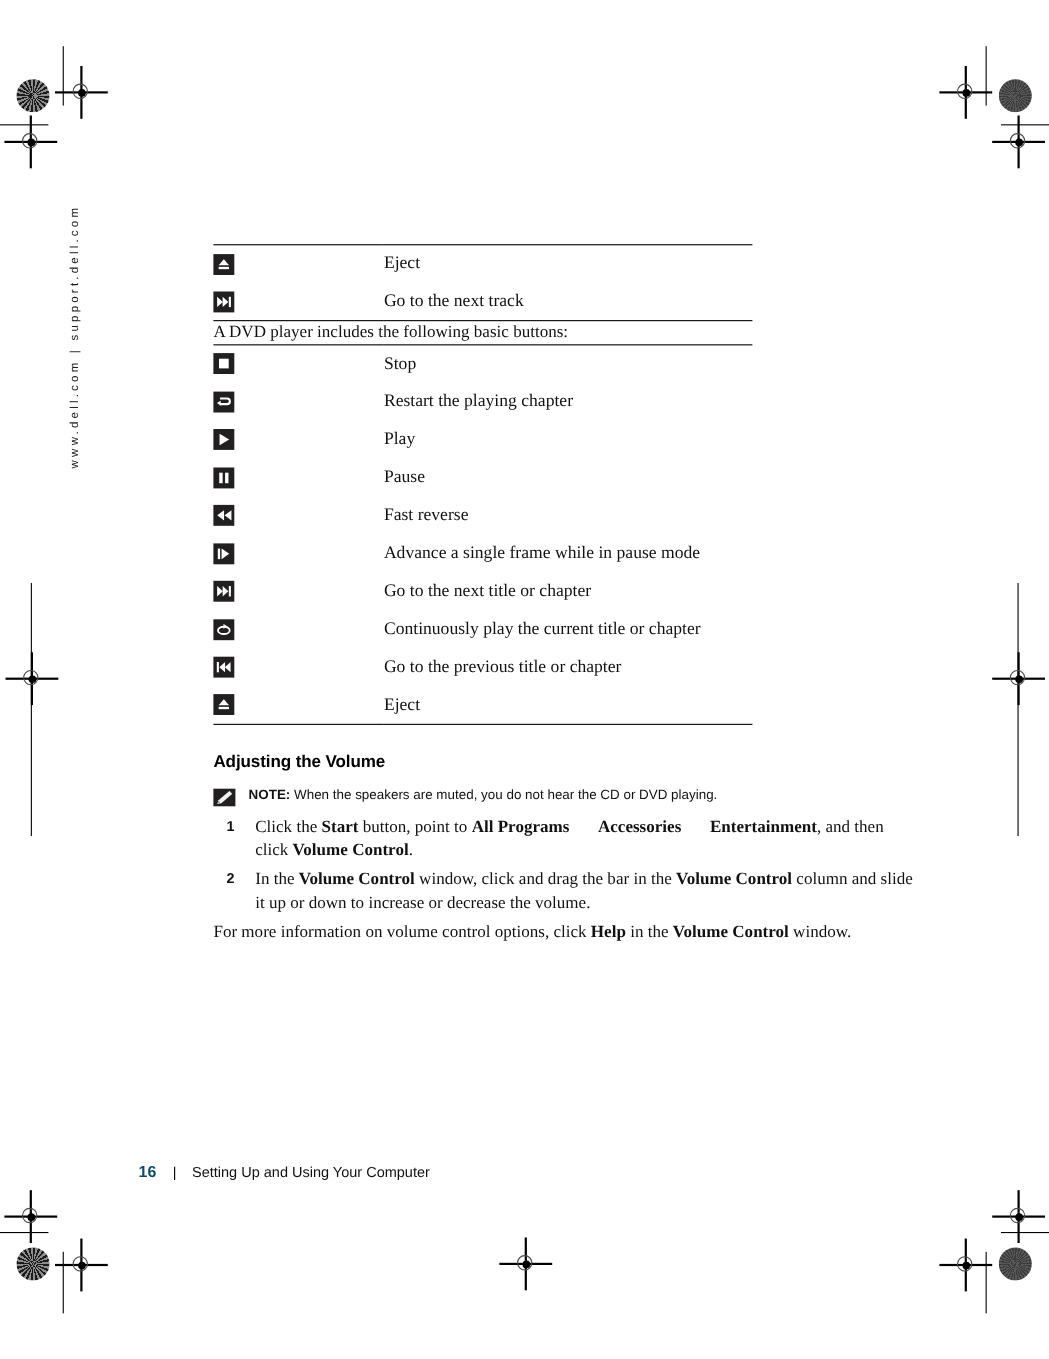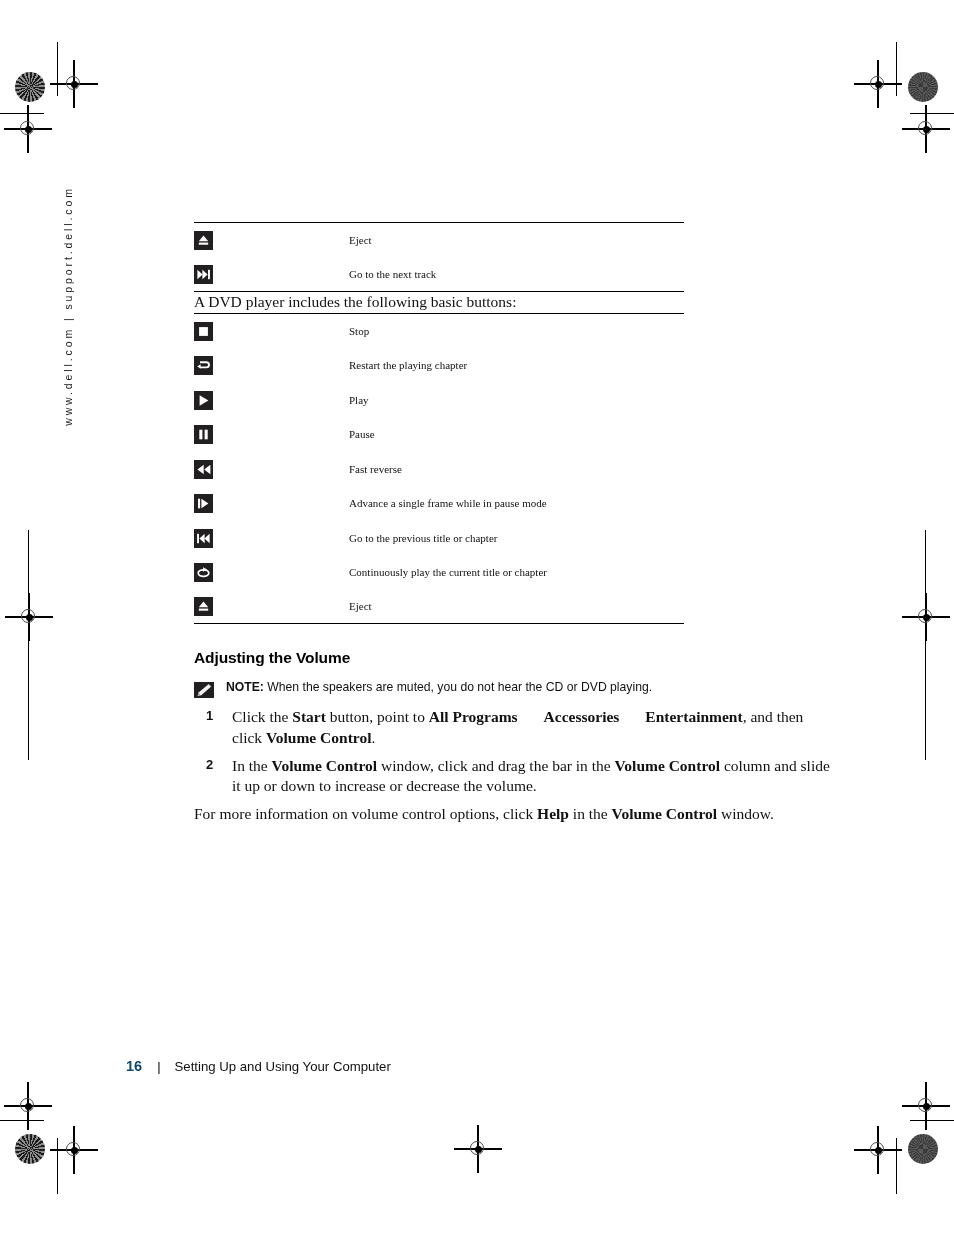--- a/index.html
+++ b/index.html
@@ -101,21 +101,21 @@
     width: 490px;
     table-layout: fixed;
   }
   table.btn-table td {
     padding: 0;
     vertical-align: middle;
   }
   td.icon-cell { width: 155px; }
   td.desc-cell {
     font-family: "Liberation Serif", serif;
-    font-size: 11px;
+    font-size: 16px;
     color: #111111;
     padding-left: 2px;
   }
   tr.btn-row { height: 34.5px; }
   .rule-top   { border-top: 1.4px solid #000000; }
   .rule-bot   { border-bottom: 1.4px solid #000000; }
 
   
   .glyph {
     display: inline-block;
@@ -371,32 +371,40 @@
           </tr>
           <tr class="btn-row">
             <td class="icon-cell"><span class="glyph"><svg width="19" height="19" viewBox="0 0 19 19" xmlns="http://www.w3.org/2000/svg">
                   <rect x="4.0" y="4.7" width="2.1" height="9.6" fill="#ffffff"></rect>
                   <polygon points="7.4,4.7 14.4,9.5 7.4,14.3" fill="#ffffff"></polygon>
                 </svg></span></td>
             <td class="desc-cell">Advance a single frame while in pause mode</td>
           </tr>
           <tr class="btn-row">
             <td class="icon-cell"><span class="glyph"><svg width="19" height="19" viewBox="0 0 19 19" xmlns="http://www.w3.org/2000/svg">
+                  <polygon points="3.4,4.8 8.6,9.5 3.4,14.2" fill="#ffffff"></polygon>
+                  <polygon points="8.4,4.8 13.6,9.5 8.4,14.2" fill="#ffffff"></polygon>
+                  <rect x="14.0" y="4.8" width="1.9" height="9.4" fill="#ffffff"></rect>
+                </svg></span></td>
+            <td class="desc-cell">Go to the next title or chapter</td>
+          </tr>
+          <tr class="btn-row">
+            <td class="icon-cell"><span class="glyph"><svg width="19" height="19" viewBox="0 0 19 19" xmlns="http://www.w3.org/2000/svg">
+                  <ellipse cx="9.5" cy="10.1" rx="5.3" ry="3.3" fill="none" stroke="#ffffff" stroke-width="1.7"></ellipse>
+                  <polygon points="9.1,4.3 13.1,6.6 9.1,8.7" fill="#ffffff"></polygon>
+                </svg></span></td>
+            <td class="desc-cell">Continuously play the current title or chapter</td>
+          </tr>
+          <tr class="btn-row">
+            <td class="icon-cell"><span class="glyph"><svg width="19" height="19" viewBox="0 0 19 19" xmlns="http://www.w3.org/2000/svg">
                   <rect x="3.1" y="4.8" width="1.9" height="9.4" fill="#ffffff"></rect>
                   <polygon points="10.6,4.8 5.4,9.5 10.6,14.2" fill="#ffffff"></polygon>
                   <polygon points="15.6,4.8 10.4,9.5 15.6,14.2" fill="#ffffff"></polygon>
                 </svg></span></td>
             <td class="desc-cell">Go to the previous title or chapter</td>
-          </tr>
-          <tr class="btn-row">
-            <td class="icon-cell"><span class="glyph"><svg width="19" height="19" viewBox="0 0 19 19" xmlns="http://www.w3.org/2000/svg">
-                  <ellipse cx="9.5" cy="10.1" rx="5.3" ry="3.3" fill="none" stroke="#ffffff" stroke-width="1.7"></ellipse>
-                  <polygon points="9.1,4.3 13.1,6.6 9.1,8.7" fill="#ffffff"></polygon>
-                </svg></span></td>
-            <td class="desc-cell">Continuously play the current title or chapter</td>
           </tr>
           <tr class="btn-row rule-bot">
             <td class="icon-cell"><span class="glyph"><svg width="19" height="19" viewBox="0 0 19 19" xmlns="http://www.w3.org/2000/svg">
                   <polygon points="9.5,4.6 14.2,10.2 4.8,10.2" fill="#ffffff"></polygon>
                   <rect x="4.8" y="11.6" width="9.4" height="2.1" fill="#ffffff"></rect>
                 </svg></span></td>
             <td class="desc-cell">Eject</td>
           </tr>
         </tbody>
     </table>

